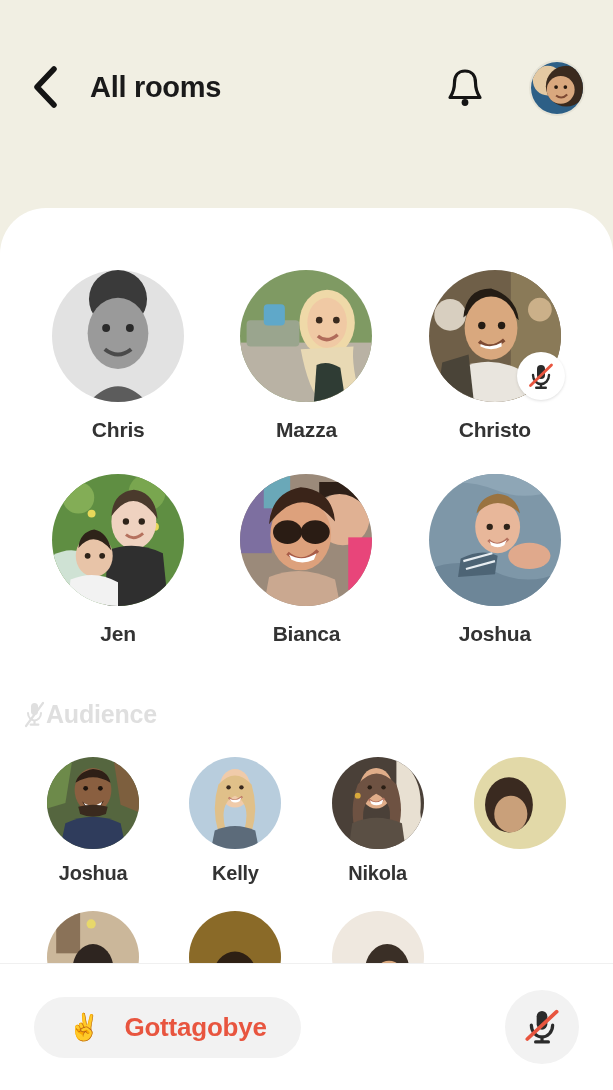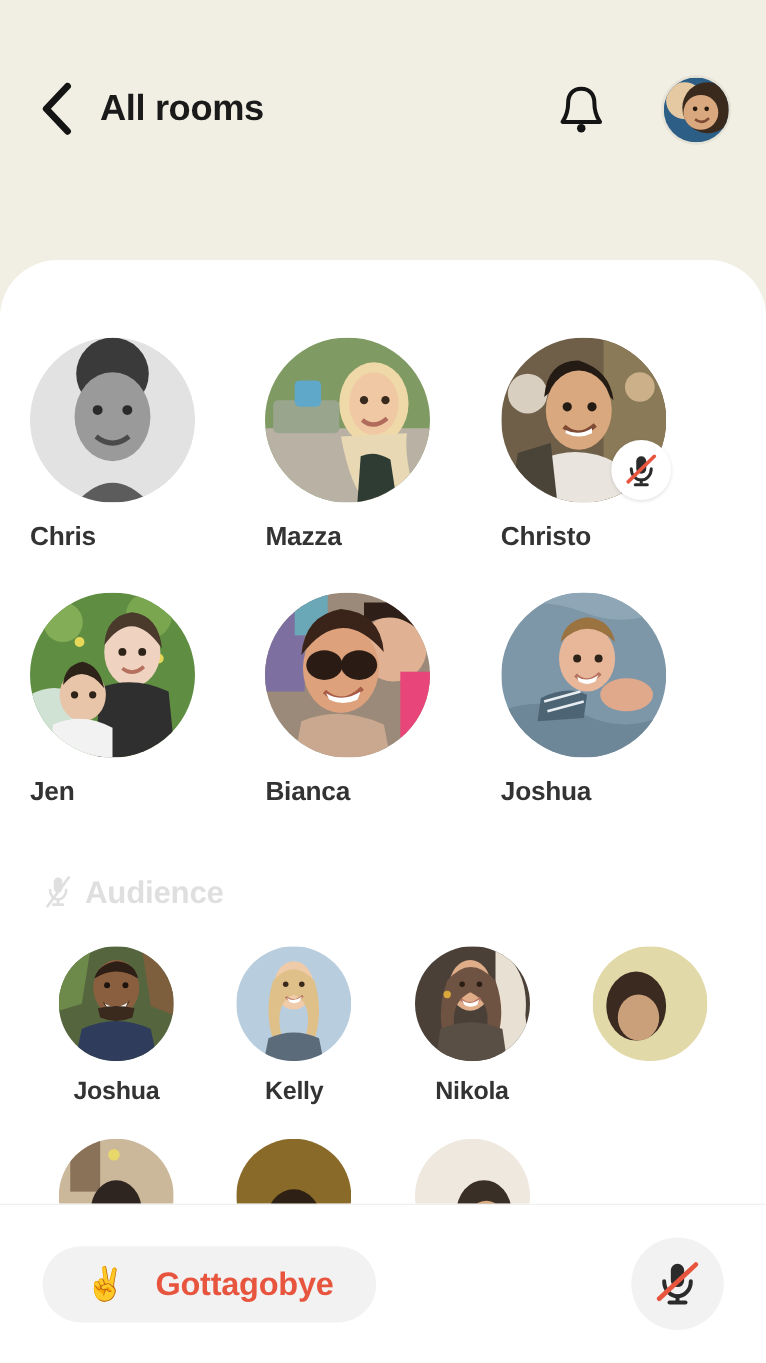--- a/index.html
+++ b/index.html
@@ -24,21 +24,21 @@
     height: 208px;
     background: #f1efe3;
     display: flex;
     align-items: flex-start;
     padding: 58px 28px 0 28px;
   }
 
   .header-left {
     display: flex;
     align-items: center;
-    gap: 18px;
+    gap: 28px;
     flex: 1;
   }
 
   .back-chevron {
     width: 34px;
     height: 58px;
     display: flex;
     align-items: center;
     justify-content: center;
     cursor: pointer;
@@ -101,20 +101,21 @@
   .speakers {
     display: grid;
     grid-template-columns: repeat(3, 1fr);
     padding: 62px 24px 0 24px;
     row-gap: 32px;
   }
 
   .speaker {
     display: flex;
     flex-direction: column;
+    align-items: center;
     cursor: pointer;
   }
 
   .avatar-wrap {
     position: relative;
     width: 132px;
     height: 132px;
   }
 
   .avatar {
@@ -148,23 +149,22 @@
     margin-top: 16px;
     font-size: 21px;
     font-weight: bold;
     color: #333333;
     letter-spacing: -0.2px;
   }
 
   
   .audience-header {
     display: flex;
-    align-items: flex-start;
-    gap: 10px;
-    padding: 54px 0 0 36px;
+    align-items: center;
+    padding: 54px 0 0 24px;
   }
 
   .audience-label {
     font-size: 25px;
     font-weight: bold;
     color: #dfdfdf;
     letter-spacing: -0.2px;
   }
 
   .audience-grid {

